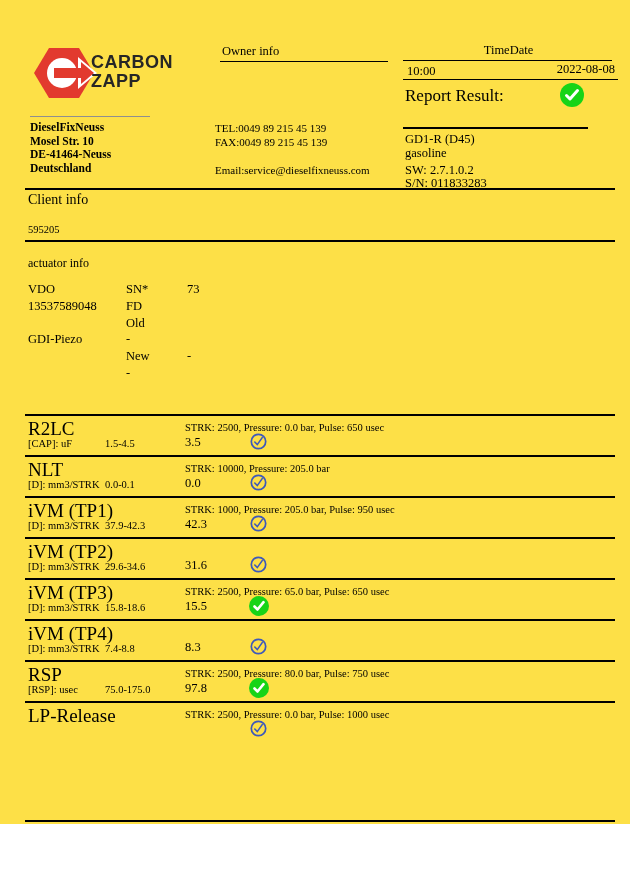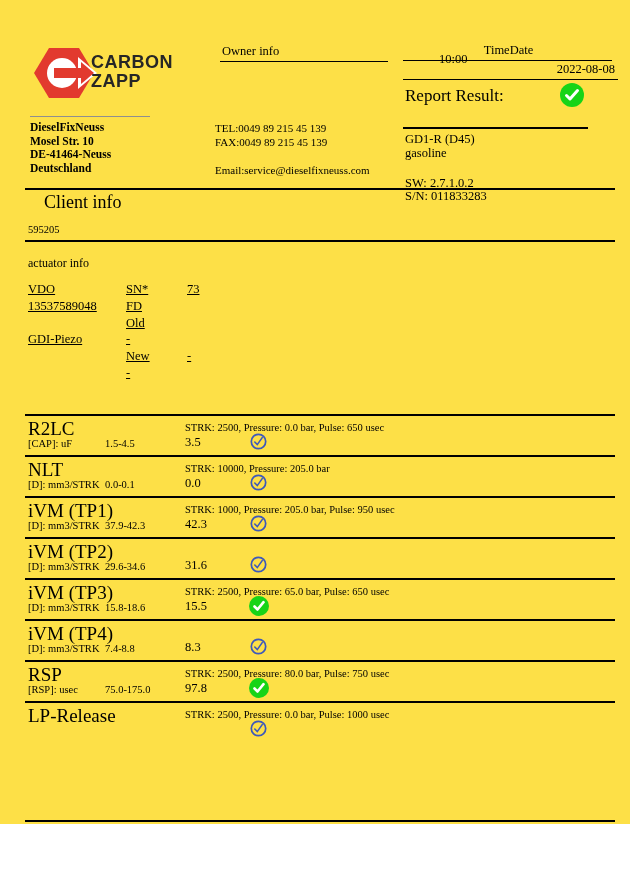--- a/index.html
+++ b/index.html
@@ -10,37 +10,37 @@
   .thin{height:1px;}
   .grey{background:#8f8f8f;height:1px;}
 
   
   .logo-text{position:absolute;left:91px;top:53px;font-family:"Liberation Sans",sans-serif;
              font-weight:bold;font-size:18px;line-height:19px;letter-spacing:.5px;color:#262626;}
 
   
   .hdr-owner{position:absolute;left:222px;top:44px;font-size:12.5px;}
   .hdr-td-row{position:absolute;left:405px;top:43px;width:207px;display:flex;justify-content:center;font-size:12.5px;}
-  .hdr-time-val{position:absolute;left:407px;top:52px;font-size:12.5px;margin-left:32px;}
+  .hdr-time-val{position:absolute;left:407px;top:64px;font-size:12.5px;}
   .hdr-date-val{position:absolute;left:405px;top:62px;width:210px;text-align:right;font-size:12.5px;}
   .hdr-result{position:absolute;left:405px;top:86px;font-size:17px;}
 
   
   .addr{position:absolute;left:30px;top:121px;font-size:11.5px;font-weight:bold;line-height:13.5px;}
   .contact{position:absolute;left:215px;top:121px;font-size:11px;line-height:14px;}
   .contact .email{margin-top:14px;}
   .device{position:absolute;left:405px;top:132px;font-size:12.5px;line-height:14px;}
-  .device .swsn{margin-top:17px;line-height:12.5px;}
-
-  .client-label{position:absolute;left:44px;top:192px;font-size:18px;}
+  .device .swsn{margin-top:4px;line-height:12.5px;}
+
+  .client-label{position:absolute;left:28px;top:192px;font-size:14px;}
   .client-value{position:absolute;left:28px;top:224px;font-size:10.5px;}
 
   .act-label{position:absolute;left:28px;top:256px;font-size:12px;text-align:right;}
   .act-col{position:absolute;top:281px;font-size:12.5px;}
-  .act-line{height:16.8px;line-height:16.8px;text-decoration:underline;}
+  .act-line{height:16.8px;line-height:16.8px;}
 
   
   .test-row{position:absolute;left:0;width:630px;height:41px;}
   .test-row .sep{position:absolute;left:25px;top:0;width:590px;height:1.5px;background:#000;}
   .t-name{position:absolute;left:28px;top:4px;font-size:19px;}
   .t-params{position:absolute;left:185px;top:8px;font-size:10.5px;}
   .t-unit{position:absolute;left:28px;top:24px;font-size:10.5px;}
   .t-range{position:absolute;left:105px;top:24px;font-size:10.5px;}
   .t-value{position:absolute;left:185px;top:21px;font-size:12.5px;}
   .t-status{position:absolute;left:248px;top:17px;width:21px;height:21px;display:flex;align-items:center;justify-content:center;}

